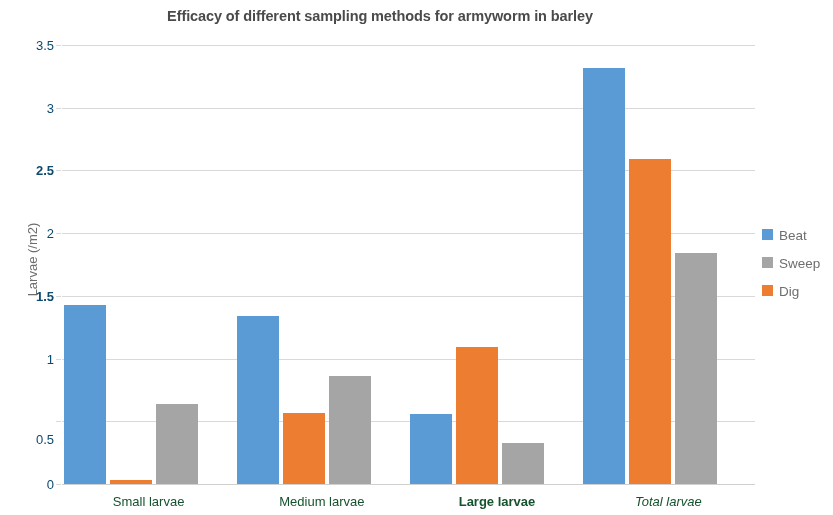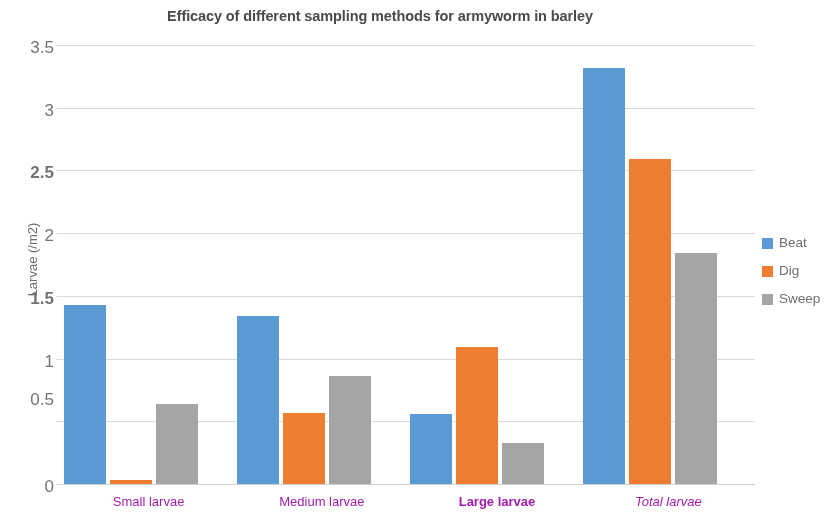--- a/index.html
+++ b/index.html
@@ -65,57 +65,56 @@
     height: 1px;
     background: #d9d9d9;
   }
   .gridline.baseline {
     background: #d0d0d0;
   }
   .y-tick-label {
     position: absolute;
     width: 46px;
     text-align: right;
-    font-size: 17px;
-    color: #737373;
+    font-size: 13px;
+    color: #0c4a6e;
     line-height: 1;
   }
   .y-tick-mark {
     position: absolute;
     width: 5px;
     height: 1px;
     background: #d9d9d9;
   }
 
   
   .bar {
     position: absolute;
     bottom: 0;
   }
 
   
   .cat-label {
     position: absolute;
     top: 494px;
     font-size: 13px;
-    color: #a21caf;
+    color: #14532d;
     text-align: center;
     white-space: nowrap;
   }
 
   
   #legend {
     position: absolute;
     left: 762px;
     top: 229px;
     width: 71px;
   }
   .legend-item {
     display: flex;
-    align-items: center;
     height: 28px;
   }
   .legend-swatch {
     width: 11px;
     height: 11px;
     margin-right: 6px;
     flex: 0 0 auto;
   }
   .legend-label {
     font-size: 13.5px;
@@ -128,21 +127,21 @@
 
 <div id="chart-root">
 
   <div id="chart-title">Efficacy of different sampling methods for armyworm in barley</div>
 
   <div id="y-axis-title">Larvae (/m2)</div>
 
   <div id="y-tick-labels">
       <div class="y-tick-label" style="left: 8px; top: 478px;">0</div>
       <div class="y-tick-mark" style="left: 56px; top: 484px;"></div>
-      <div class="y-tick-label" style="left: 8px; top: 391px;">0.5</div>
+      <div class="y-tick-label" style="left: 8px; top: 433px;">0.5</div>
       <div class="y-tick-mark" style="left: 56px; top: 421.286px;"></div>
       <div class="y-tick-label" style="left: 8px; top: 352.571px;">1</div>
       <div class="y-tick-mark" style="left: 56px; top: 358.571px;"></div>
       <div class="y-tick-label" style="left: 8px; top: 289.857px; font-weight: bold;">1.5</div>
       <div class="y-tick-mark" style="left: 56px; top: 295.857px;"></div>
       <div class="y-tick-label" style="left: 8px; top: 227.143px;">2</div>
       <div class="y-tick-mark" style="left: 56px; top: 233.143px;"></div>
       <div class="y-tick-label" style="left: 8px; top: 164.429px; font-weight: bold;">2.5</div>
       <div class="y-tick-mark" style="left: 56px; top: 170.429px;"></div>
       <div class="y-tick-label" style="left: 8px; top: 101.714px;">3</div>
@@ -184,22 +183,22 @@
       <div class="cat-label" style="left: 437px; width: 120px; font-weight: bold;">Large larvae</div>
       <div class="cat-label" style="left: 608.375px; width: 120px; font-style: italic;">Total larvae</div>
     </div>
 
   <div id="legend">
       <div class="legend-item">
         <span class="legend-swatch" style="background: rgb(91, 155, 213);"></span>
         <span class="legend-label">Beat</span>
       </div>
       <div class="legend-item">
+        <span class="legend-swatch" style="background: rgb(165, 165, 165);"></span>
+        <span class="legend-label">Sweep</span>
+      </div>
+      <div class="legend-item">
         <span class="legend-swatch" style="background: rgb(237, 125, 49);"></span>
         <span class="legend-label">Dig</span>
       </div>
-      <div class="legend-item">
-        <span class="legend-swatch" style="background: rgb(165, 165, 165);"></span>
-        <span class="legend-label">Sweep</span>
-      </div>
     </div>
 
 </div>
 
 </body></html>

